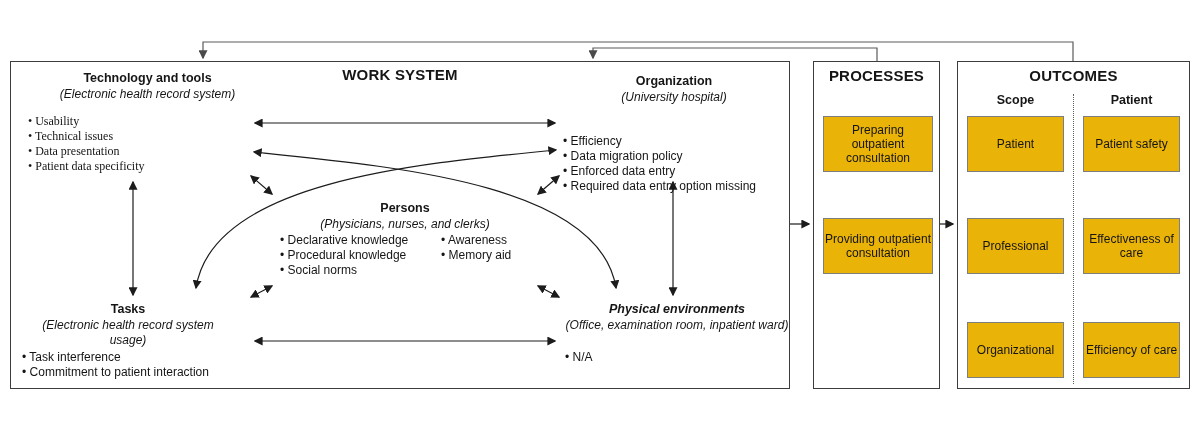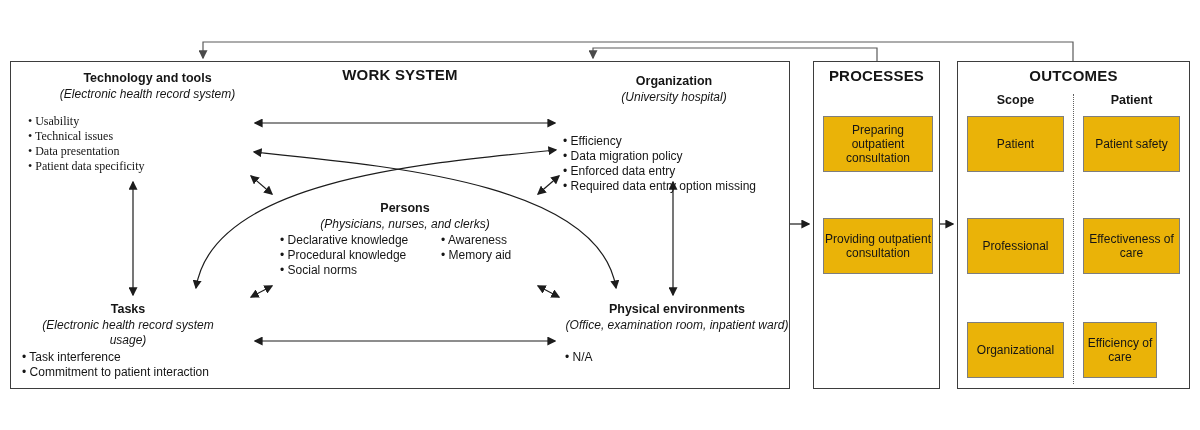--- a/index.html
+++ b/index.html
@@ -90,21 +90,21 @@
     <div class="bullet-item">Memory aid</div>
   </div>
 
   <div class="sec-title" style="left:10px;top:302px;width:236px;">Tasks</div>
   <div class="sec-sub" style="left:28px;top:318px;width:200px;">(Electronic health record system usage)</div>
   <div class="bullets" style="left:22px;top:350px;">
     <div class="bullet-item">Task interference</div>
     <div class="bullet-item">Commitment to patient interaction</div>
   </div>
 
-  <div class="sec-title" style="left:560px;top:302px;width:234px;">Physical environments</div>
+  <div class="sec-title" style="left:560px;top:302px;width:234px;font-style:italic;">Physical environments</div>
   <div class="sec-sub" style="left:565px;top:318px;width:224px;">(Office, examination room, inpatient ward)</div>
   <div class="bullets" style="left:565px;top:350px;">
     <div class="bullet-item">N/A</div>
   </div>
 
   <div class="panel" style="left:813px;top:61px;width:127px;height:328px;"></div>
   <div class="big-title" style="left:813px;top:67px;width:127px;">PROCESSES</div>
   <div class="cell" style="left:823px;top:116px;width:110px;height:56px;">
     <span>Preparing outpatient consultation</span>
   </div>
@@ -127,17 +127,17 @@
   <div class="cell" style="left:967px;top:322px;width:97px;height:56px;">
     <span>Organizational</span>
   </div>
 
   <div class="cell" style="left:1083px;top:116px;width:97px;height:56px;">
     <span>Patient safety</span>
   </div>
   <div class="cell" style="left:1083px;top:218px;width:97px;height:56px;">
     <span>Effectiveness of care</span>
   </div>
-  <div class="cell" style="left:1083px;top:322px;width:74px;height:56px;">
+  <div class="cell" style="left:1083px;top:322px;width:97px;height:56px;">
     <span>Efficiency of care</span>
   </div>
 
 </div>
 
 </body></html>

